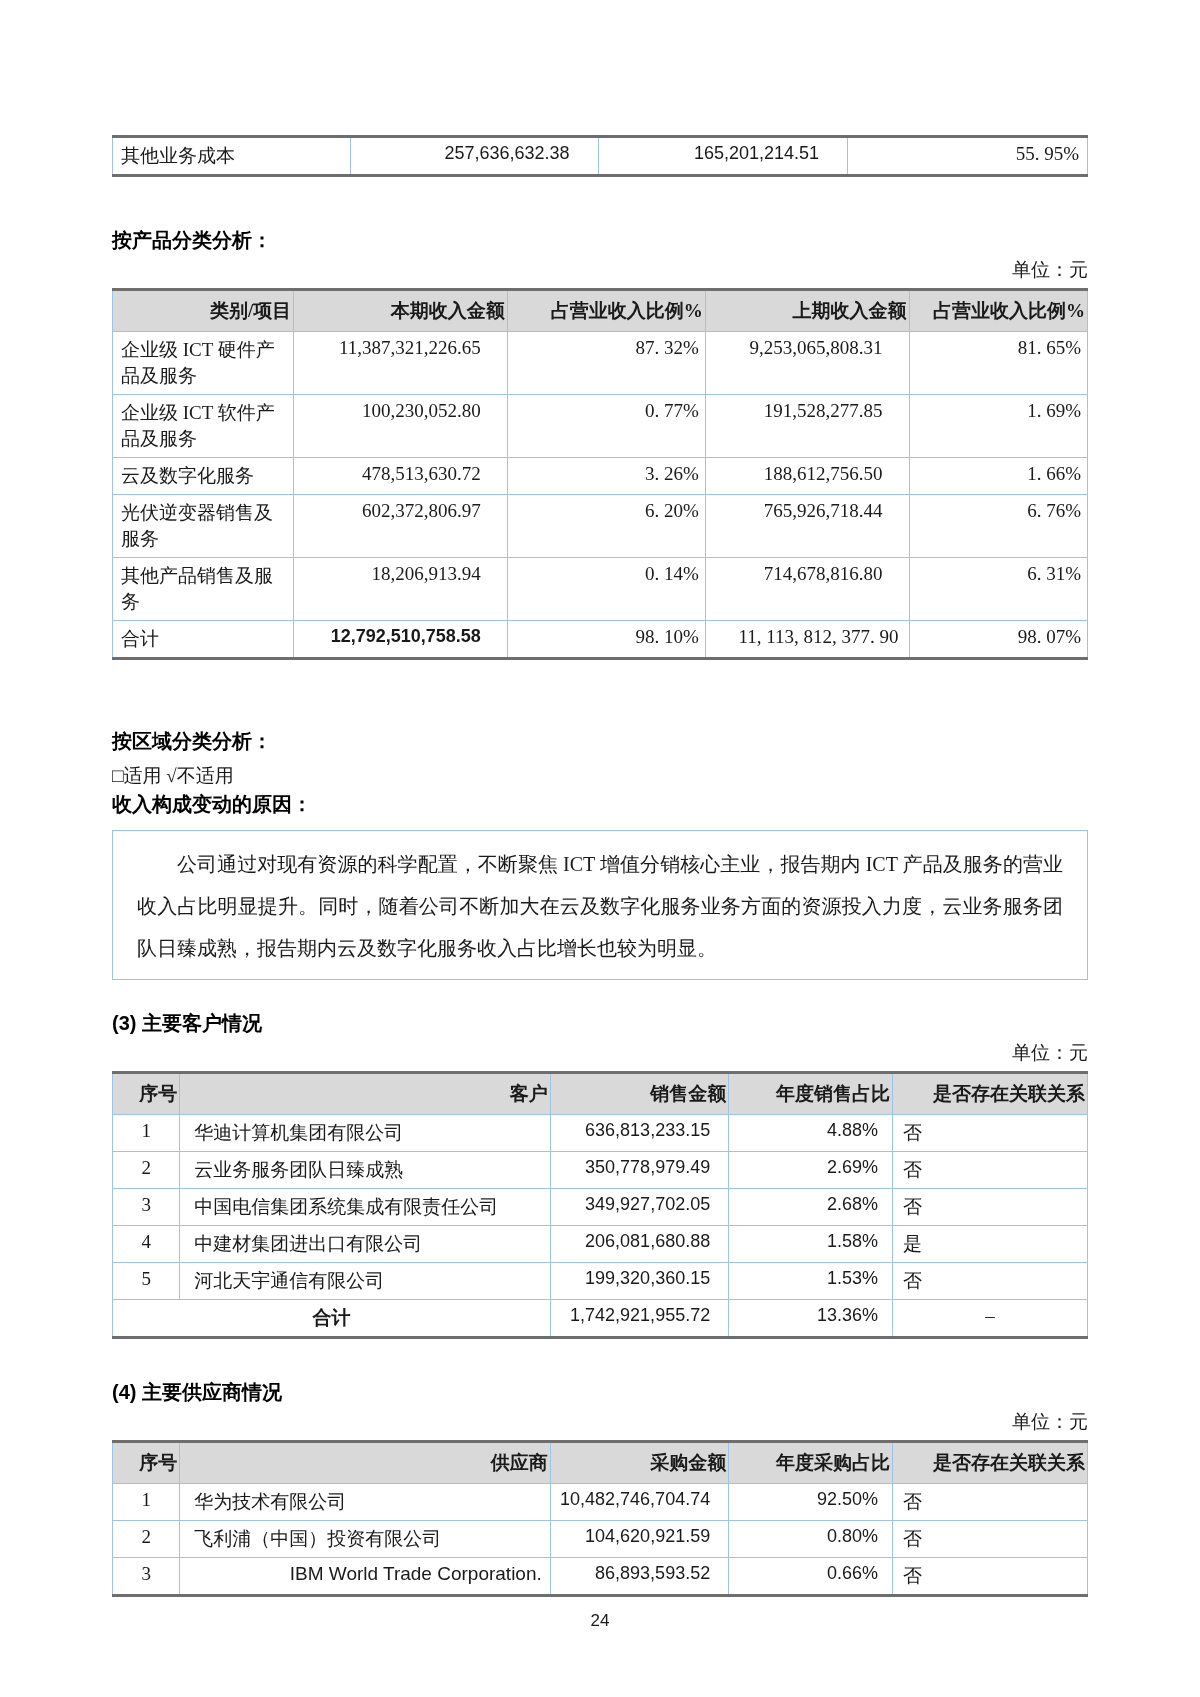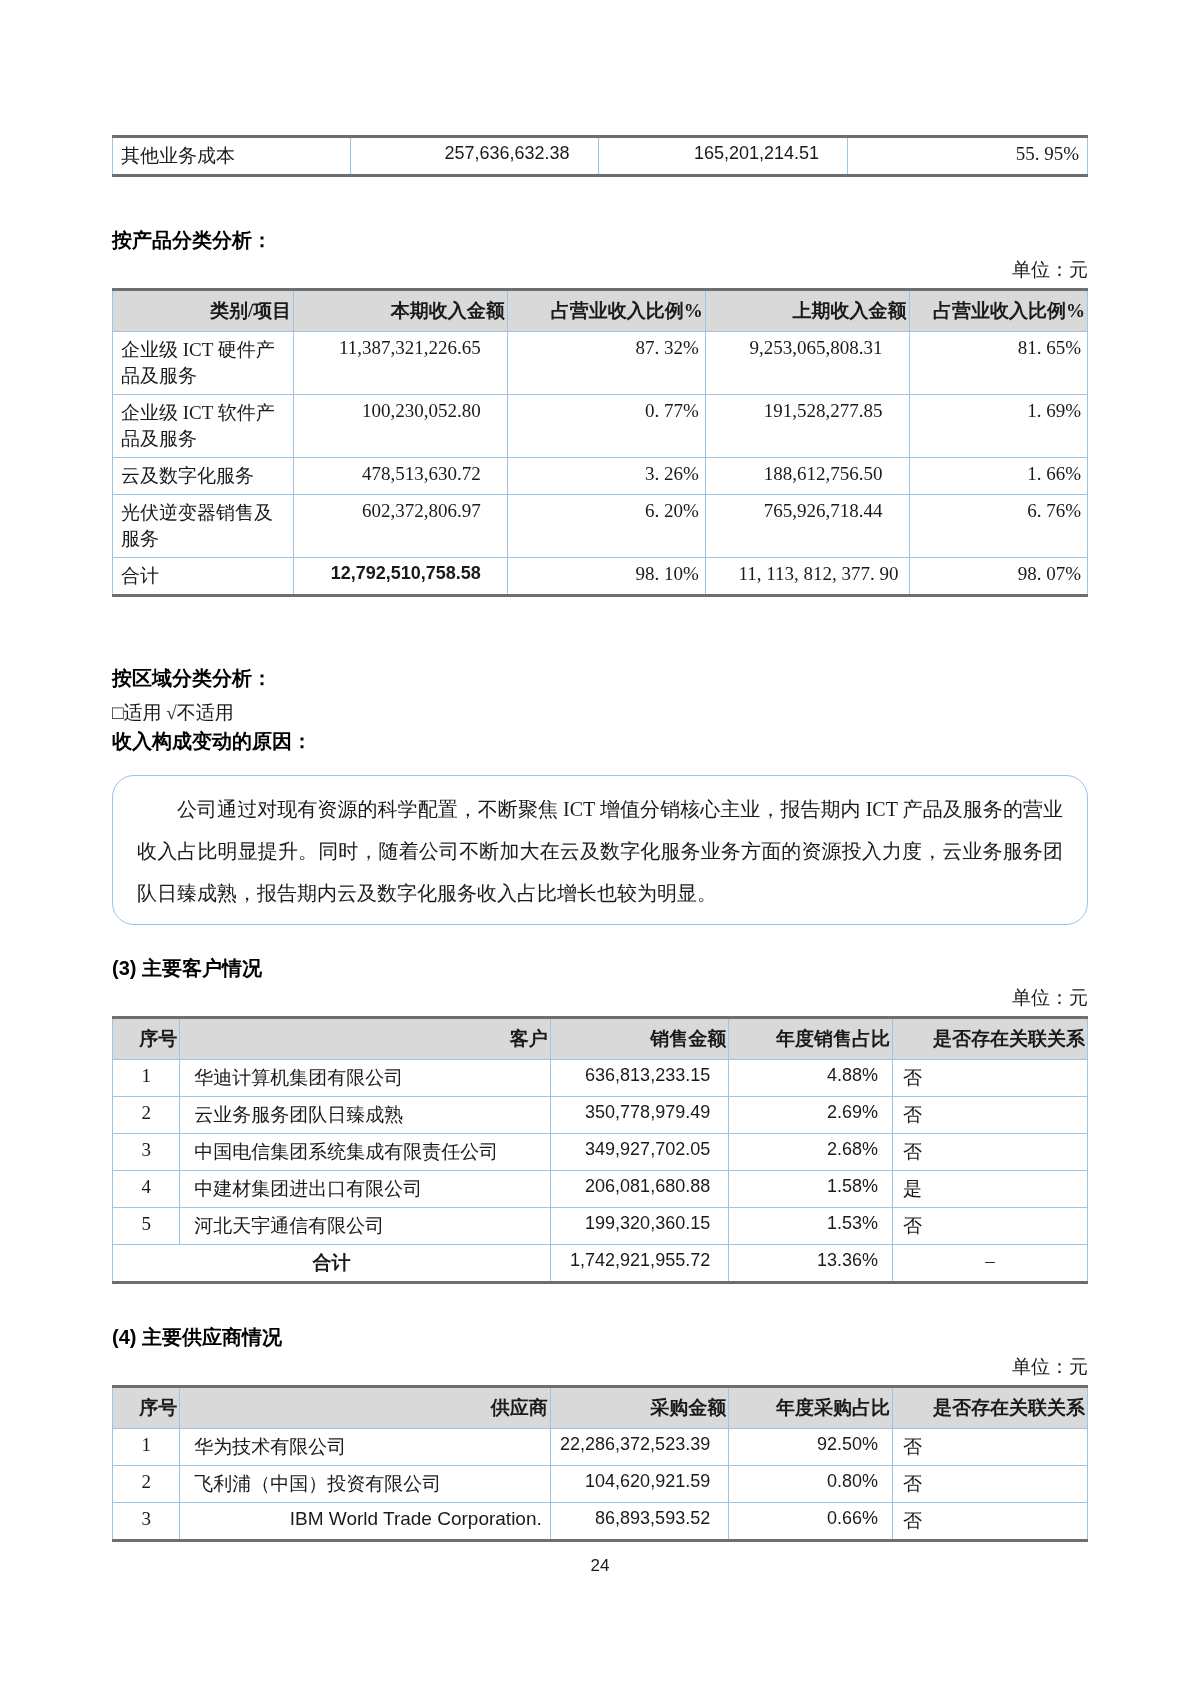--- a/index.html
+++ b/index.html
@@ -74,21 +74,21 @@
     text-align:center;font-size:17px;margin-top:14px;
     font-family:"Liberation Sans","DejaVu Sans",sans-serif;
   }
 
   .mt-heading1{margin-top:50px;}
   .mt-unit{margin-top:4px;}
   .mt-table{margin-top:6px;}
   .mt-region{margin-top:68px;}
   .mt-applic{margin-top:8px;}
   .mt-reasonhead{margin-top:2px;}
-  .mt-box{margin-top:20px;border-radius:22px;}
+  .mt-box{margin-top:12px;}
   .mt-sec3{margin-top:30px;}
   .mt-sec4{margin-top:40px;}
 </style>
 </head>
 <body>
 
 <div class="page">
   <div class="content">
 
     <div class="top-table-wrap">
@@ -150,20 +150,27 @@
         <td class="ar sernum money">188,612,756.50</td>
         <td class="ar sernum pct">1. 66%</td>
       </tr>
       <tr>
         <td class="al">光伏逆变器销售及服务</td>
         <td class="ar sernum money">602,372,806.97</td>
         <td class="ar sernum pct">6. 20%</td>
         <td class="ar sernum money">765,926,718.44</td>
         <td class="ar sernum pct">6. 76%</td>
       </tr>
+      <tr>
+        <td class="al">其他产品销售及服务</td>
+        <td class="ar sernum money">18,206,913.94</td>
+        <td class="ar sernum pct">0. 14%</td>
+        <td class="ar sernum money">714,678,816.80</td>
+        <td class="ar sernum pct">6. 31%</td>
+      </tr>
       <tr class="product-total">
         <td class="al">合计</td>
         <td class="ar money total-current">12,792,510,758.58</td>
         <td class="ar sernum pct">98. 10%</td>
         <td class="ar sernum money" style="padding-right:10px">11, 113, 812, 377. 90</td>
         <td class="ar sernum pct">98. 07%</td>
       </tr>
     </tbody>
       </table>
 
@@ -252,21 +259,21 @@
           <tr>
         <th>序号</th>
         <th>供应商</th>
         <th>采购金额</th>
         <th>年度采购占比</th>
         <th>是否存在关联关系</th>
       </tr>
       <tr>
         <td class="ac sernum">1</td>
         <td class="al name">华为技术有限公司</td>
-        <td class="ar num money">22,286,372,523.39</td>
+        <td class="ar num money">10,482,746,704.74</td>
         <td class="ar num pct">92.50%</td>
         <td class="al rel">否</td>
       </tr>
       <tr>
         <td class="ac sernum">2</td>
         <td class="al name">飞利浦（中国）投资有限公司</td>
         <td class="ar num money">104,620,921.59</td>
         <td class="ar num pct">0.80%</td>
         <td class="al rel">否</td>
       </tr>

